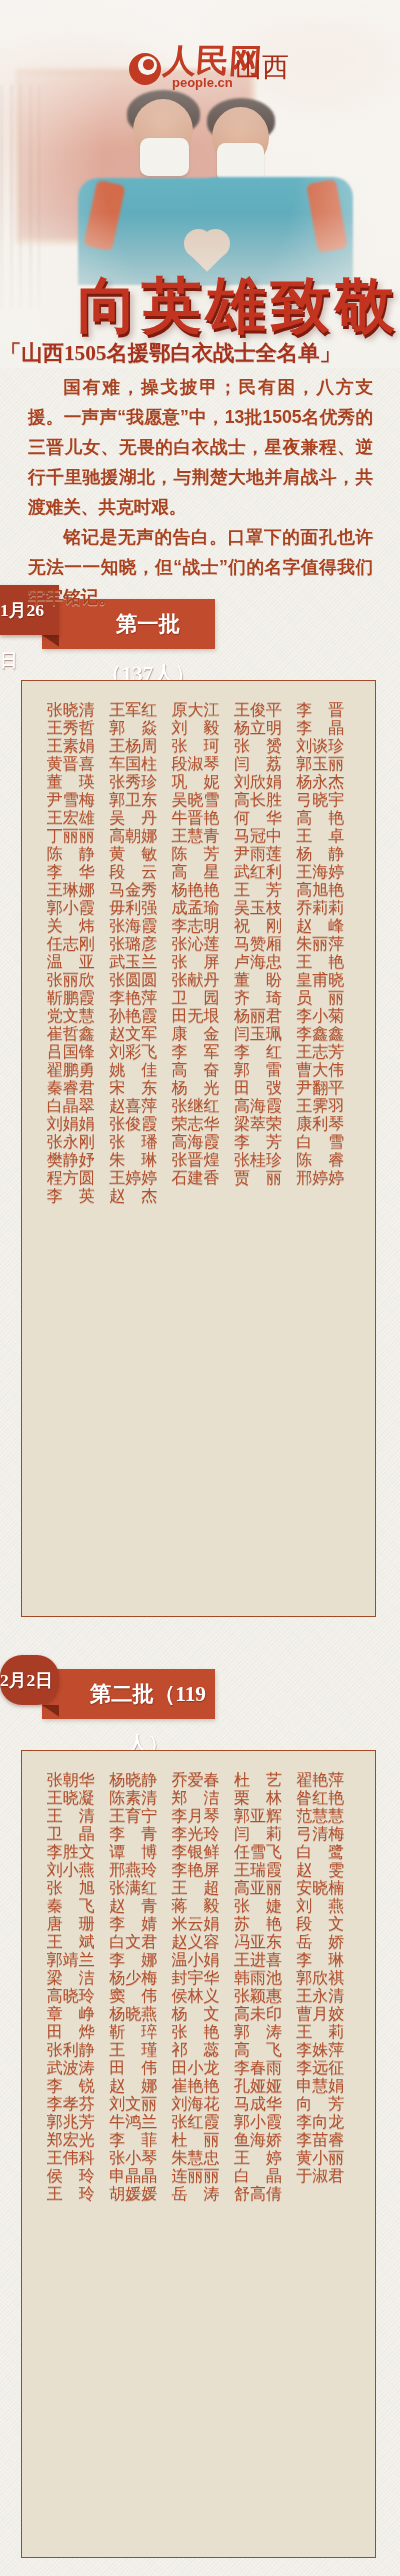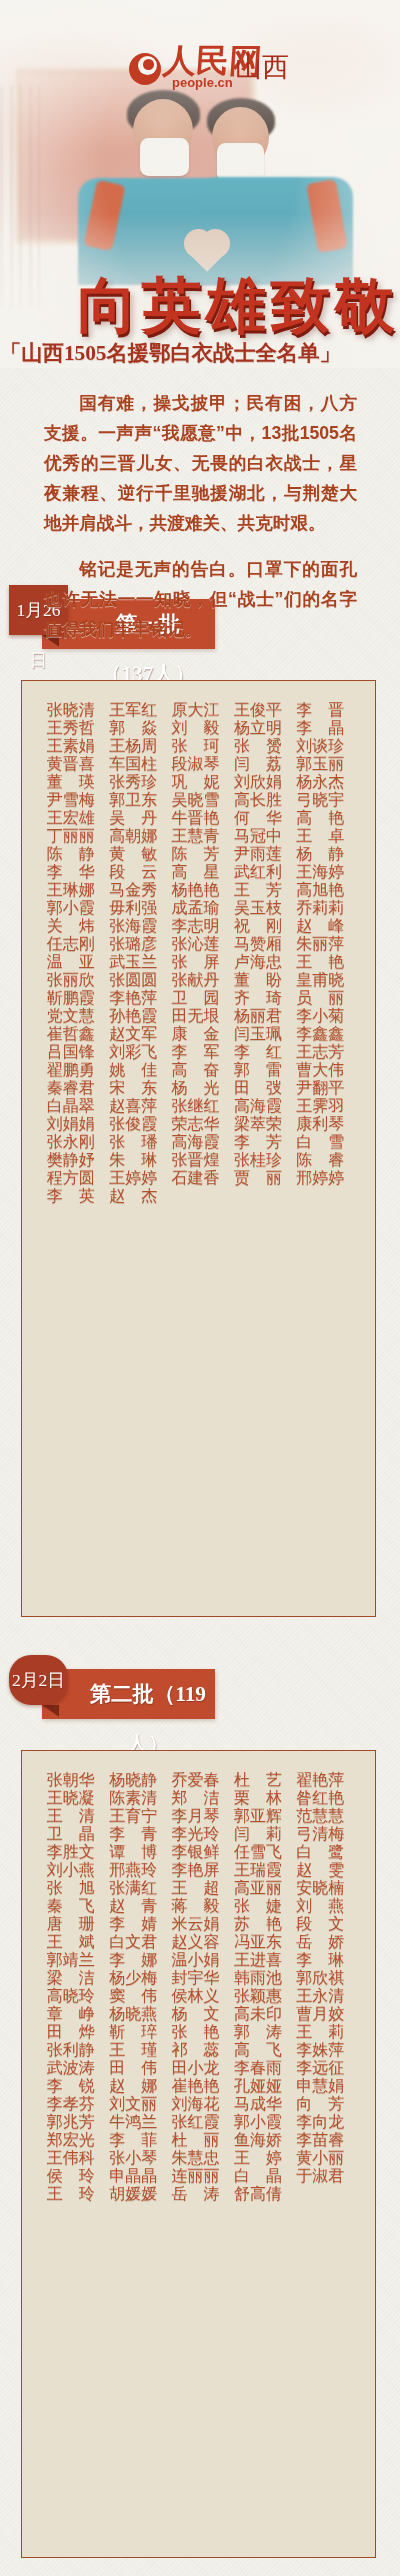--- a/index.html
+++ b/index.html
@@ -59,31 +59,31 @@
   .page-title{position:absolute;left:0;top:273px;width:400px;z-index:4;text-align:center;
     font-weight:900;font-size:60px;line-height:65px;letter-spacing:4.3px;color:var(--title,#c23320);
     text-shadow:1.6px 2.7px 0 var(--title-shadow,#7d1c0e),3.7px 5.3px 6.4px rgba(80,20,10,.30);margin-left:38px;}
   .page-subtitle{position:absolute;left:0;top:341px;width:400px;z-index:4;
     font-family:"Liberation Serif","DejaVu Serif",serif;font-weight:700;font-size:21.3px;line-height:24.5px;
     color:var(--subtitle,#a5331d);text-shadow:0.5px 1.1px 0 rgba(130,40,20,.18);}
   
   .intro{position:absolute;left:28px;top:372px;width:345px;z-index:4;color:var(--body-text,#a8421f);
     font-size:17.6px;line-height:30px;font-weight:700;text-align:justify;
     text-shadow:0 0.5px 0 rgba(255,255,255,.5),0.5px 1.1px 0.5px rgba(130,40,20,.12);}
-  .intro p{margin:16px;text-indent:2em;}
+  .intro p{margin:0;text-indent:2em;}
   
   .bar{position:absolute;left:42px;width:145px;height:50px;background:var(--bar-bg,#c04b2d);
     box-shadow:1.1px 2.1px 4.3px rgba(90,30,15,.25);color:#fff;
     font-family:"Liberation Serif","DejaVu Serif",serif;font-weight:700;font-size:21.3px;line-height:50px;
     text-align:center;padding-left:28px;box-sizing:content-box;width:145px;
     text-shadow:0.5px 1.1px 1.1px rgba(90,25,10,.45);}
   .bar span{display:inline-block;width:117px;margin-left:11px;}
-  .badge{position:absolute;left:9px;width:59px;height:50px;background:var(--badge-bg,#a83c25);
-    box-shadow:0 1.6px 3.7px rgba(90,30,15,.35);color:#fff;text-align:center;
-    font-family:"Liberation Serif","DejaVu Serif",serif;font-weight:400;font-size:17.6px;line-height:50px;
+  .badge{position:absolute;left:0;width:59px;height:50px;background:var(--badge-bg,#a83c25);
+    box-shadow:0 1.6px 3.7px rgba(90,30,15,.35);color:#fff;
+    font-family:"Liberation Serif","DejaVu Serif",serif;font-weight:700;font-size:17.6px;line-height:50px;
     text-shadow:0.5px 1.1px 1.1px rgba(90,25,10,.45);z-index:2;}
   .fold{position:absolute;left:42px;width:17px;height:11.7px;background:var(--fold,#7e2715);
     clip-path:polygon(0 0,100% 0,100% 100%);}
   
   .name-box{position:absolute;left:21.3px;width:355px;border:1.1px solid var(--box-border,#a04a28);
     background:var(--box-bg,#e7e0ce);box-sizing:border-box;
     padding:21.3px 30px 19px 24.5px;
     display:grid;grid-template-columns:repeat(5,49px);justify-content:space-between;row-gap:2px;
     align-content:start;}
   .name{display:block;width:49px;height:16px;font-size:16px;line-height:16.5px;white-space:pre;

